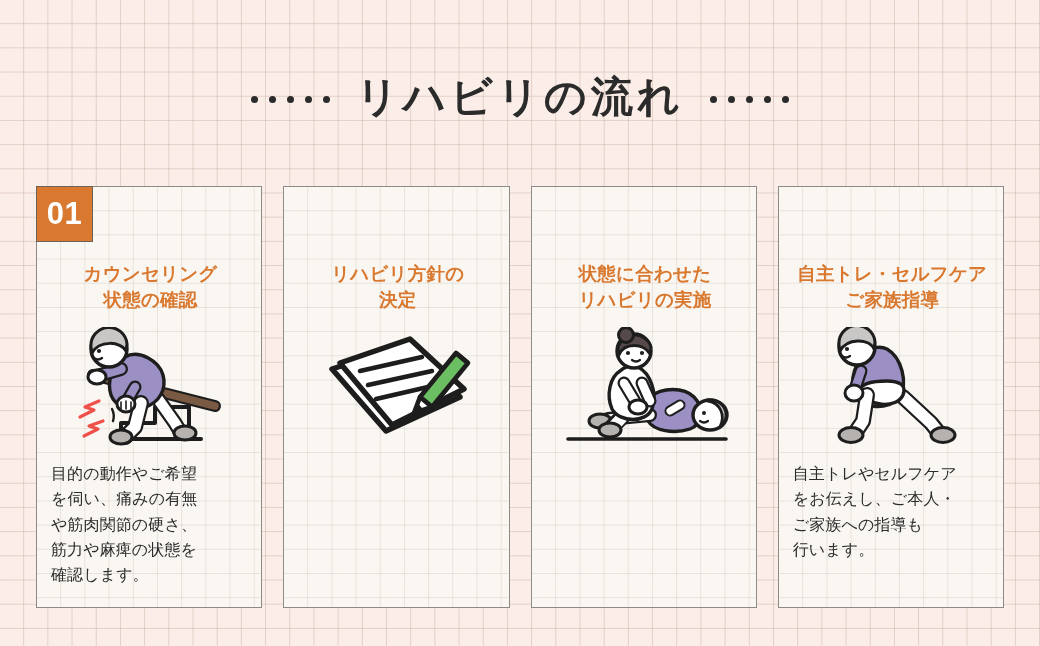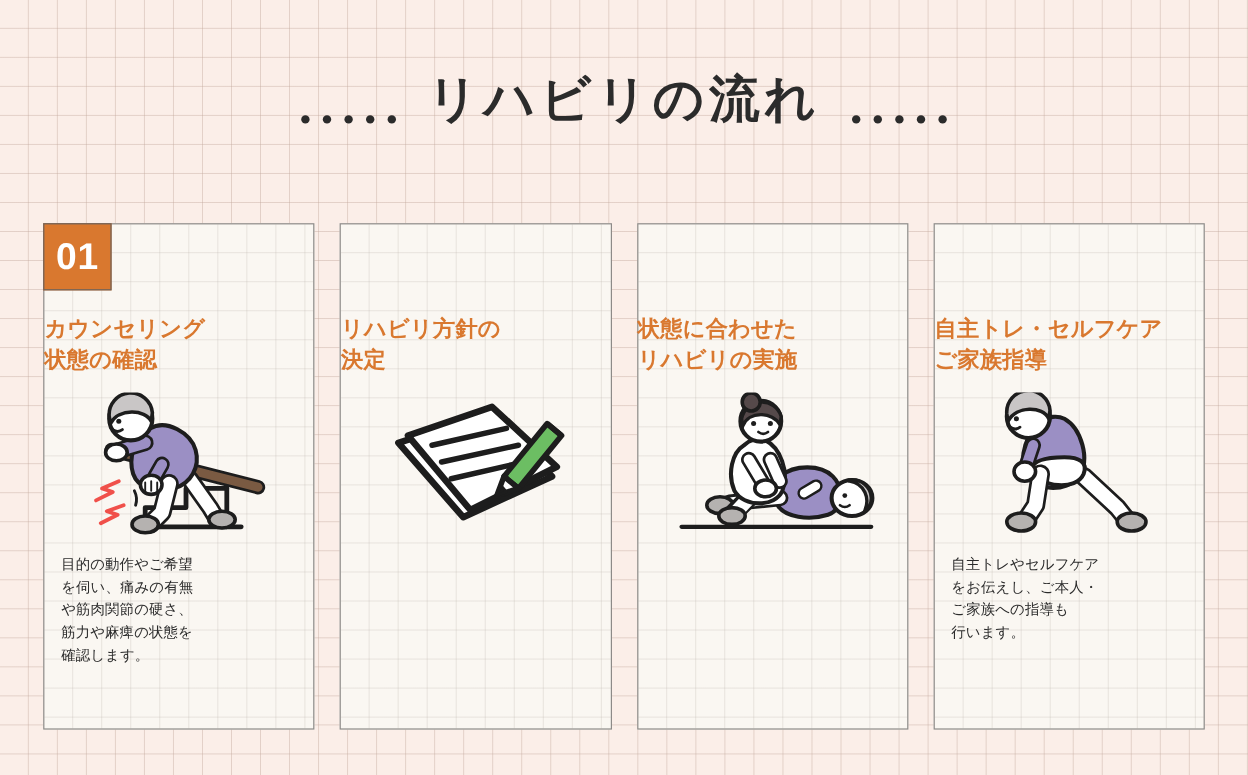--- a/index.html
+++ b/index.html
@@ -28,20 +28,21 @@
   }
 
   
   #title-row {
     position: absolute;
     top: 62px;
     left: 0;
     width: 1040px;
     height: 70px;
     display: flex;
+    align-items: center;
     justify-content: center;
     gap: 26px;
   }
   .dots {
     display: flex;
     align-items: center;
     gap: 11px;
     margin-top: 4px;
   }
   .dots span {
@@ -98,21 +99,21 @@
     display: flex;
     align-items: center;
     justify-content: center;
     letter-spacing: 0.5px;
   }
   .card-heading {
     position: absolute;
     top: 74px;
     left: 0;
     width: 227px;
-    text-align: left;
+    text-align: center;
     font-size: 18.5px;
     font-weight: 700;
     line-height: 1.42;
     color: #d9782f;
     letter-spacing: 0.2px;
     white-space: pre-line;
   }
   .illus {
     position: absolute;
     top: 140px;
@@ -121,21 +122,21 @@
     height: 122px;
     display: flex;
     align-items: center;
     justify-content: center;
   }
   .card-body {
     position: absolute;
     top: 274px;
     left: 14px;
     width: 199px;
-    font-size: 12px;
+    font-size: 16px;
     line-height: 1.58;
     color: #2b2b2b;
     text-align: left;
     white-space: pre-line;
     letter-spacing: 0.1px;
   }
 </style>
 </head>
 <body>
 

